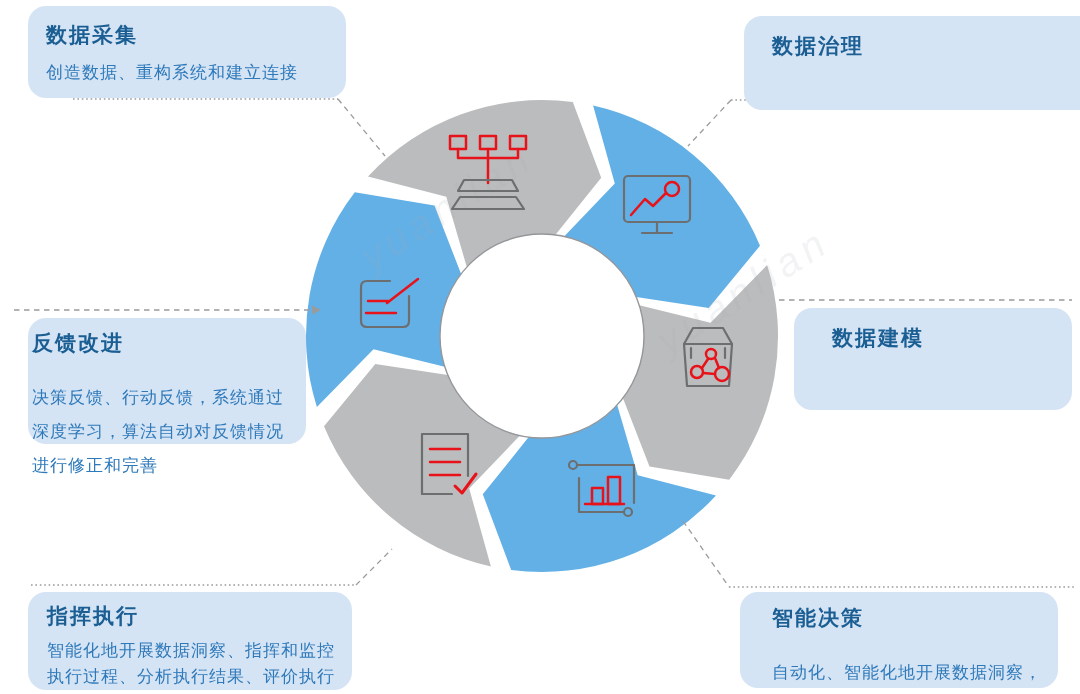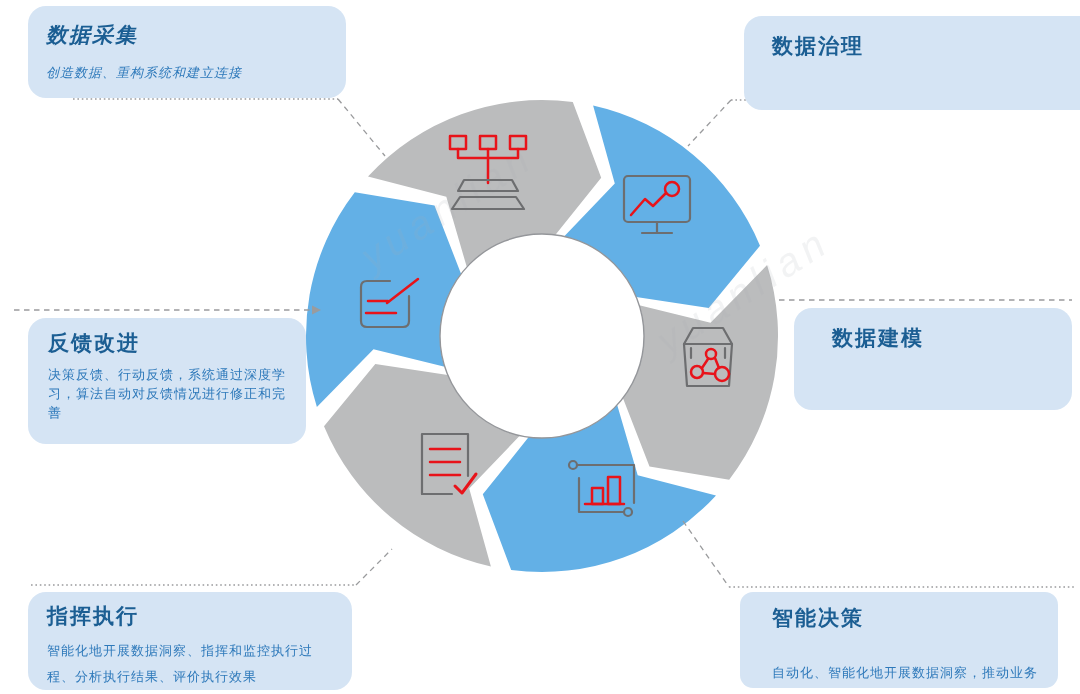--- a/index.html
+++ b/index.html
@@ -5,29 +5,29 @@
   html,body{margin:0;padding:0;background:#ffffff;}
   .canvas{
     position:relative;width:1080px;height:694px;background:#ffffff;overflow:hidden;
     font-family:"Liberation Sans","DejaVu Sans",sans-serif;
   }
   svg{display:block;}
   .layer{position:absolute;left:0;top:0;pointer-events:none;}
   
   .card{position:absolute;background:var(--card_bg);border-radius:18px;box-sizing:border-box;}
   .card h3{margin:0;font-size:21px;font-weight:700;color:var(--title_text);letter-spacing:2px;}
-  .card p{margin:10px 0 0;font-size:13px;color:var(--body_text);line-height:27px;letter-spacing:1px;}
-  .card-tl{left:28px;top:6px;width:318px;height:92px;padding:15px 16px 12px 18px;font-style:italic;}
+  .card p{margin:10px 0 0;font-size:17px;color:var(--body_text);line-height:27px;letter-spacing:1px;}
+  .card-tl{left:28px;top:6px;width:318px;height:92px;padding:15px 16px 12px 18px;}
   .card-tr{left:744px;top:16px;width:377px;height:94px;padding:16px 16px 9px 28px;}
-  .card-ml{left:28px;top:318px;width:278px;height:126px;padding:11px 14px 10px 20px;}
-  .card-ml p{margin-top:8px;line-height:19px;}
+  .card-ml{left:28px;top:318px;width:278px;height:126px;padding:11px 14px 10px 4px;}
+  .card-ml p{margin-top:24px;line-height:34px;}
   .card-mr{left:794px;top:308px;width:278px;height:102px;padding:16px 14px 12px 38px;}
   .card-bl{left:28px;top:592px;width:324px;height:98px;padding:10px 14px 10px 19px;}
   .card-bl p{margin-top:8px;line-height:26px;}
-  .card-br{left:740px;top:592px;width:318px;height:96px;padding:12px 14px 28px 32px;border-radius:13px;}
+  .card-br{left:740px;top:592px;width:318px;height:96px;padding:12px 14px 28px 32px;}
   .card-br p{margin-top:24px;line-height:34px;}
   
   .ink-g{stroke:var(--icon_gray);fill:none;stroke-width:2.2;stroke-linejoin:round;stroke-linecap:round;}
   .ink-r{stroke:var(--icon_red);fill:none;stroke-width:2.5;stroke-linejoin:round;stroke-linecap:round;}
   .icon{position:absolute;pointer-events:none;}
   
   .dotted{stroke:var(--connector);stroke-width:1.7;stroke-dasharray:1.6 2.8;fill:none;}
   .dashed{stroke:var(--connector);stroke-width:1.3;stroke-dasharray:5.5 4.5;fill:none;}
   .wm{font-size:40px;fill:var(--watermark);opacity:.14;letter-spacing:6px;font-style:italic;}
 </style>

